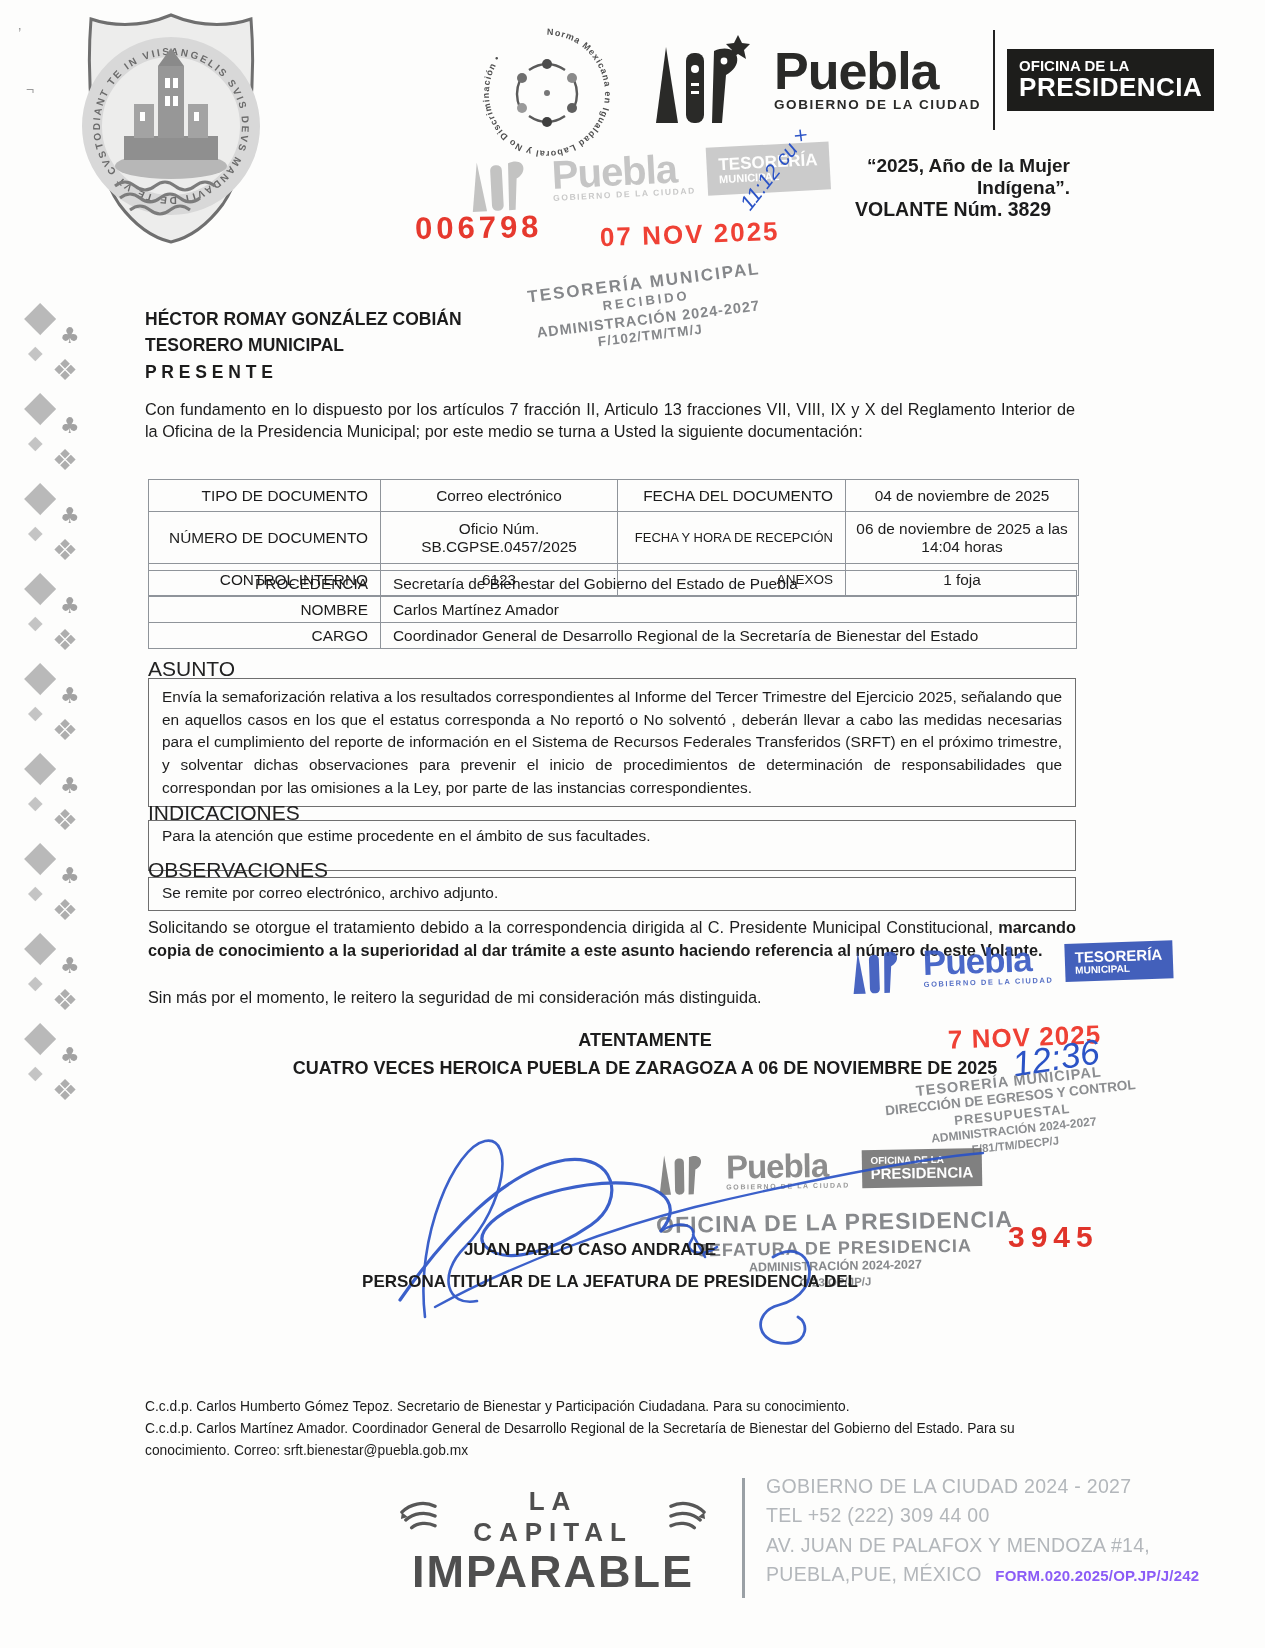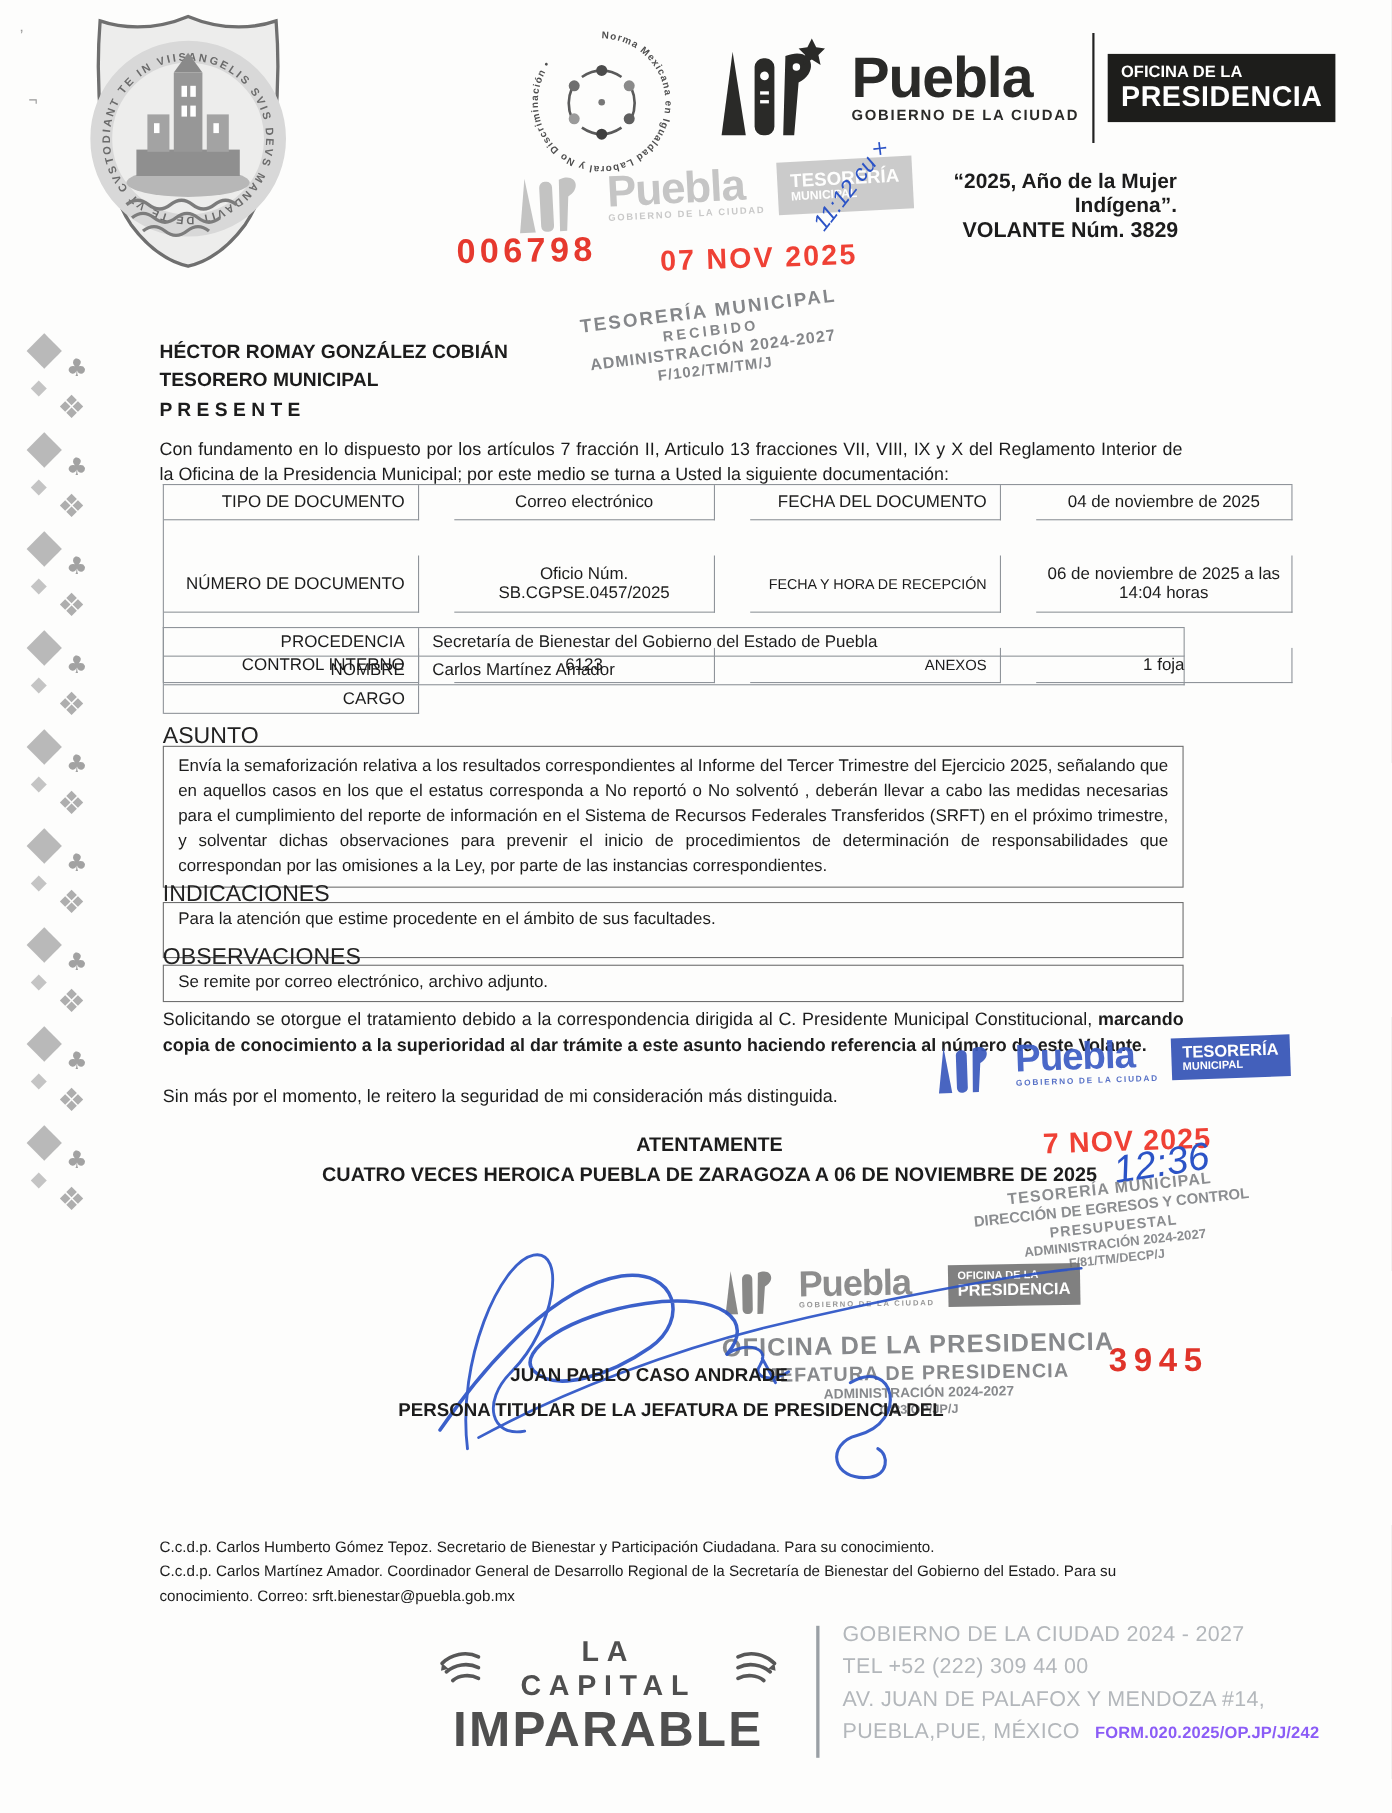--- a/index.html
+++ b/index.html
@@ -171,42 +171,42 @@
       <div class="brandname" style="font-size:40px;color:#a4a4a4;">Puebla</div>
       <div class="brandsub" style="font-size:8.5px;color:#a9a9a9;">GOBIERNO DE LA CIUDAD</div>
     </div>
     <div class="officebox" style="background:#aeaeae;">
       <div style="font-size:17px;">TESORERÍA</div>
       <div style="font-size:11px;">MUNICIPAL</div>
     </div>
   </div>
 
   <div class="abs" style="left:770px;top:155px;width:300px;text-align:right;font-weight:bold;font-size:19px;">“2025, Año de la Mujer Indígena”.</div>
-  <div class="abs" style="left:855px;top:198px;font-weight:bold;font-size:19.5px;margin-left:20px;">VOLANTE Núm. 3829</div>
+  <div class="abs" style="left:855px;top:198px;font-weight:bold;font-size:19.5px;">VOLANTE Núm. 3829</div>
 
   <div class="abs red" style="left:415px;top:210px;font-size:31px;letter-spacing:4px;transform:rotate(-1deg);">006798</div>
   <div class="abs red" style="left:600px;top:219px;font-size:26px;letter-spacing:2px;transform:rotate(-2deg);color:#ef4135;">07 NOV 2025</div>
   <div class="abs blue-ink" style="left:735px;top:200px;font-size:21px;transform:rotate(-52deg);transform-origin:left top;">11:12 cu ×</div>
 
   <div class="abs stamp" style="left:492px;top:272px;width:310px;color:#85878a;transform:rotate(-7deg);">
     <div style="font-size:17px;letter-spacing:2px;">TESORERÍA MUNICIPAL</div>
     <div style="font-size:13px;letter-spacing:3px;">RECIBIDO</div>
     <div style="font-size:14.5px;letter-spacing:1px;">ADMINISTRACIÓN 2024-2027</div>
     <div style="font-size:13.5px;letter-spacing:1px;">F/102/TM/TM/J</div>
   </div>
 
   <div class="abs" style="left:145px;top:306px;font-weight:bold;font-size:17.5px;line-height:1.5;">
     <div>HÉCTOR ROMAY GONZÁLEZ COBIÁN</div>
     <div>TESORERO MUNICIPAL</div>
     <div>P R E S E N T E</div>
   </div>
 
   <div class="abs" style="left:145px;top:398px;width:930px;font-size:16.3px;line-height:1.38;text-align:justify;">Con fundamento en lo dispuesto por los artículos 7 fracción II, Articulo 13 fracciones VII, VIII, IX y X del Reglamento Interior de la Oficina de la Presidencia Municipal; por este medio se turna a Usted la siguiente documentación:</div>
 
-  <div class="abs grid1" style="left:148px;top:440px;gap:32px;">
+  <div class="abs grid1" style="left:148px;top:479px;">
     <div class="tl">TIPO DE DOCUMENTO</div>
     <div class="tv">Correo electrónico</div>
     <div class="tl">FECHA DEL DOCUMENTO</div>
     <div class="tv">04 de noviembre de 2025</div>
 
     <div class="tl">NÚMERO DE DOCUMENTO</div>
     <div class="tv">Oficio Núm.
 SB.CGPSE.0457/2025</div>
     <div class="tl" style="font-size:13px;">FECHA Y HORA DE RECEPCIÓN</div>
     <div class="tv">06 de noviembre de 2025 a las
@@ -217,20 +217,21 @@
     <div class="tl" style="font-size:13.5px;">ANEXOS</div>
     <div class="tv">1 foja</div>
   </div>
 
   <div class="abs grid2" style="left:148px;top:570px;">
     <div class="tl">PROCEDENCIA</div>
     <div class="tv2">Secretaría de Bienestar del Gobierno del Estado de Puebla</div>
     <div class="tl">NOMBRE</div>
     <div class="tv2">Carlos Martínez Amador</div>
     <div class="tl">CARGO</div>
+    <div class="tv2">Coordinador General de Desarrollo Regional de la Secretaría de Bienestar del Estado</div>
   </div>
 
   <div class="abs lbl" style="left:148px;top:657px;">ASUNTO</div>
   <div class="abs box" style="left:148px;top:678px;width:900px;">Envía la semaforización relativa a los resultados correspondientes al Informe del Tercer Trimestre del Ejercicio 2025, señalando que en aquellos casos en los que el estatus corresponda a No reportó o No solventó , deberán llevar a cabo las medidas necesarias para el cumplimiento del reporte de información en el Sistema de Recursos Federales Transferidos (SRFT) en el próximo trimestre, y solventar dichas observaciones para prevenir el inicio de procedimientos de determinación de responsabilidades que correspondan por las omisiones a la Ley, por parte de las instancias correspondientes.</div>
 
   <div class="abs lbl" style="left:148px;top:801px;">INDICACIONES</div>
   <div class="abs box" style="left:148px;top:820px;width:900px;padding-top:4px;padding-bottom:22px;">Para la atención que estime procedente en el ámbito de sus facultades.</div>
 
   <div class="abs lbl" style="left:148px;top:858px;">OBSERVACIONES</div>
   <div class="abs box" style="left:148px;top:877px;width:900px;padding-top:4px;padding-bottom:5px;">Se remite por correo electrónico, archivo adjunto.</div>

